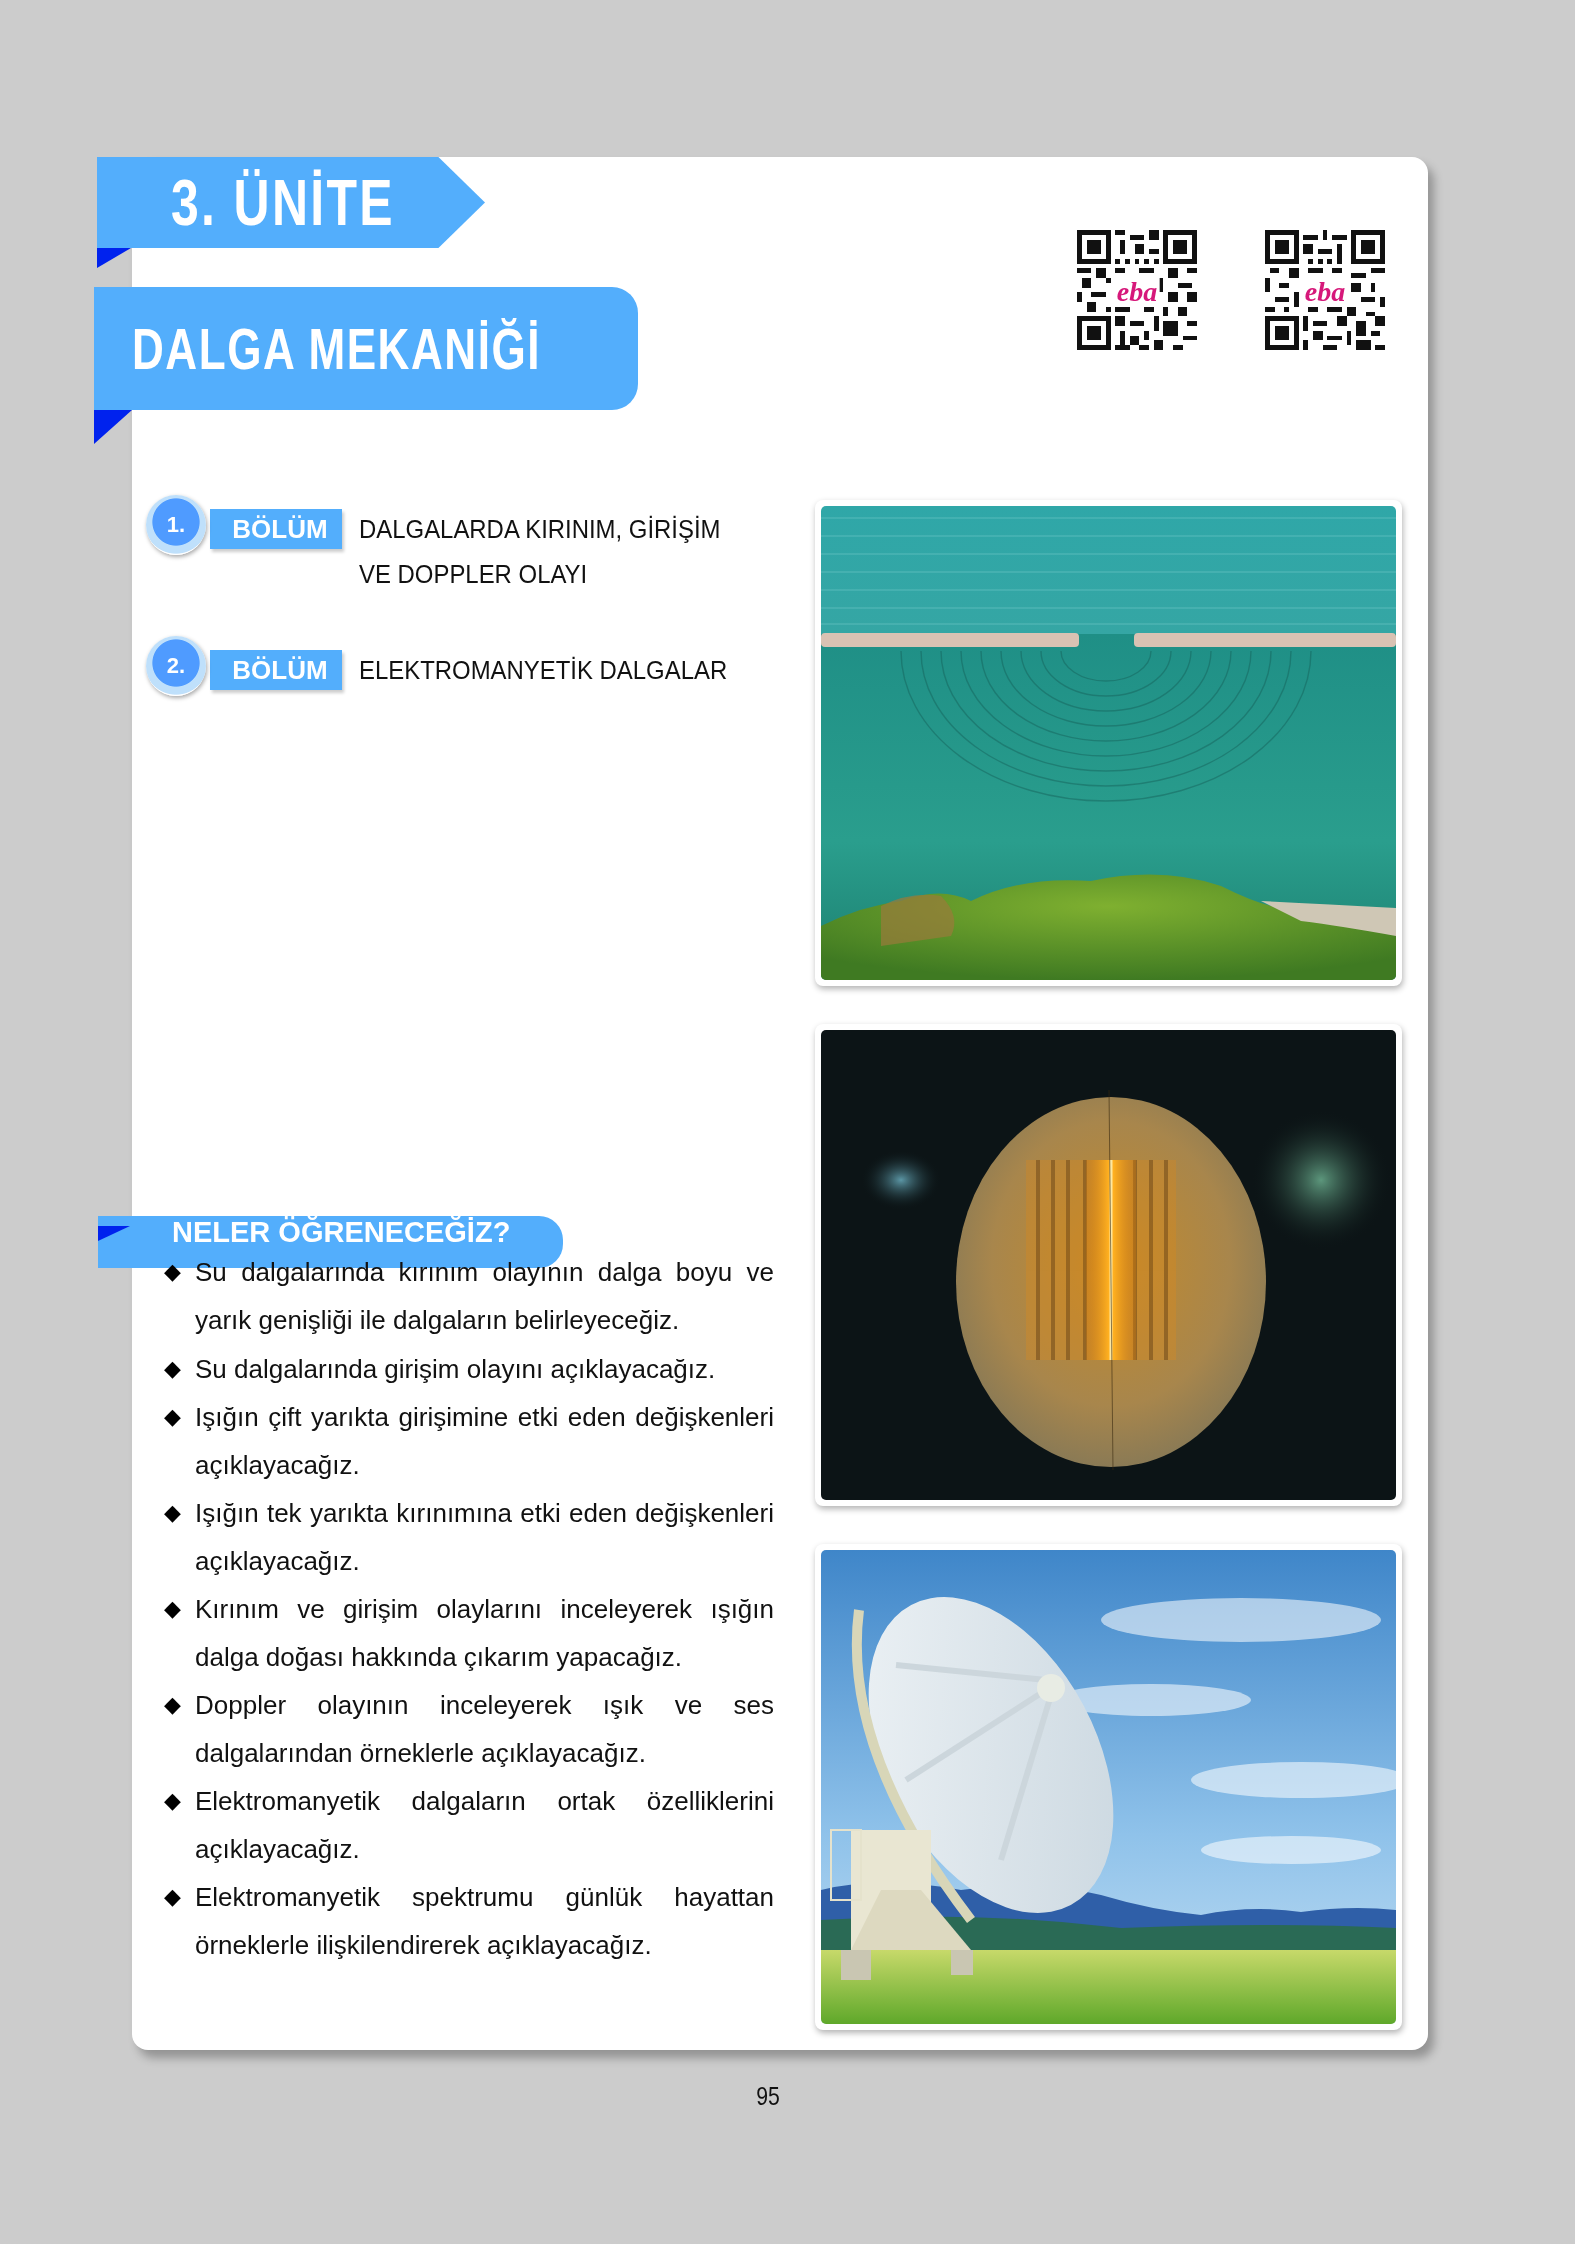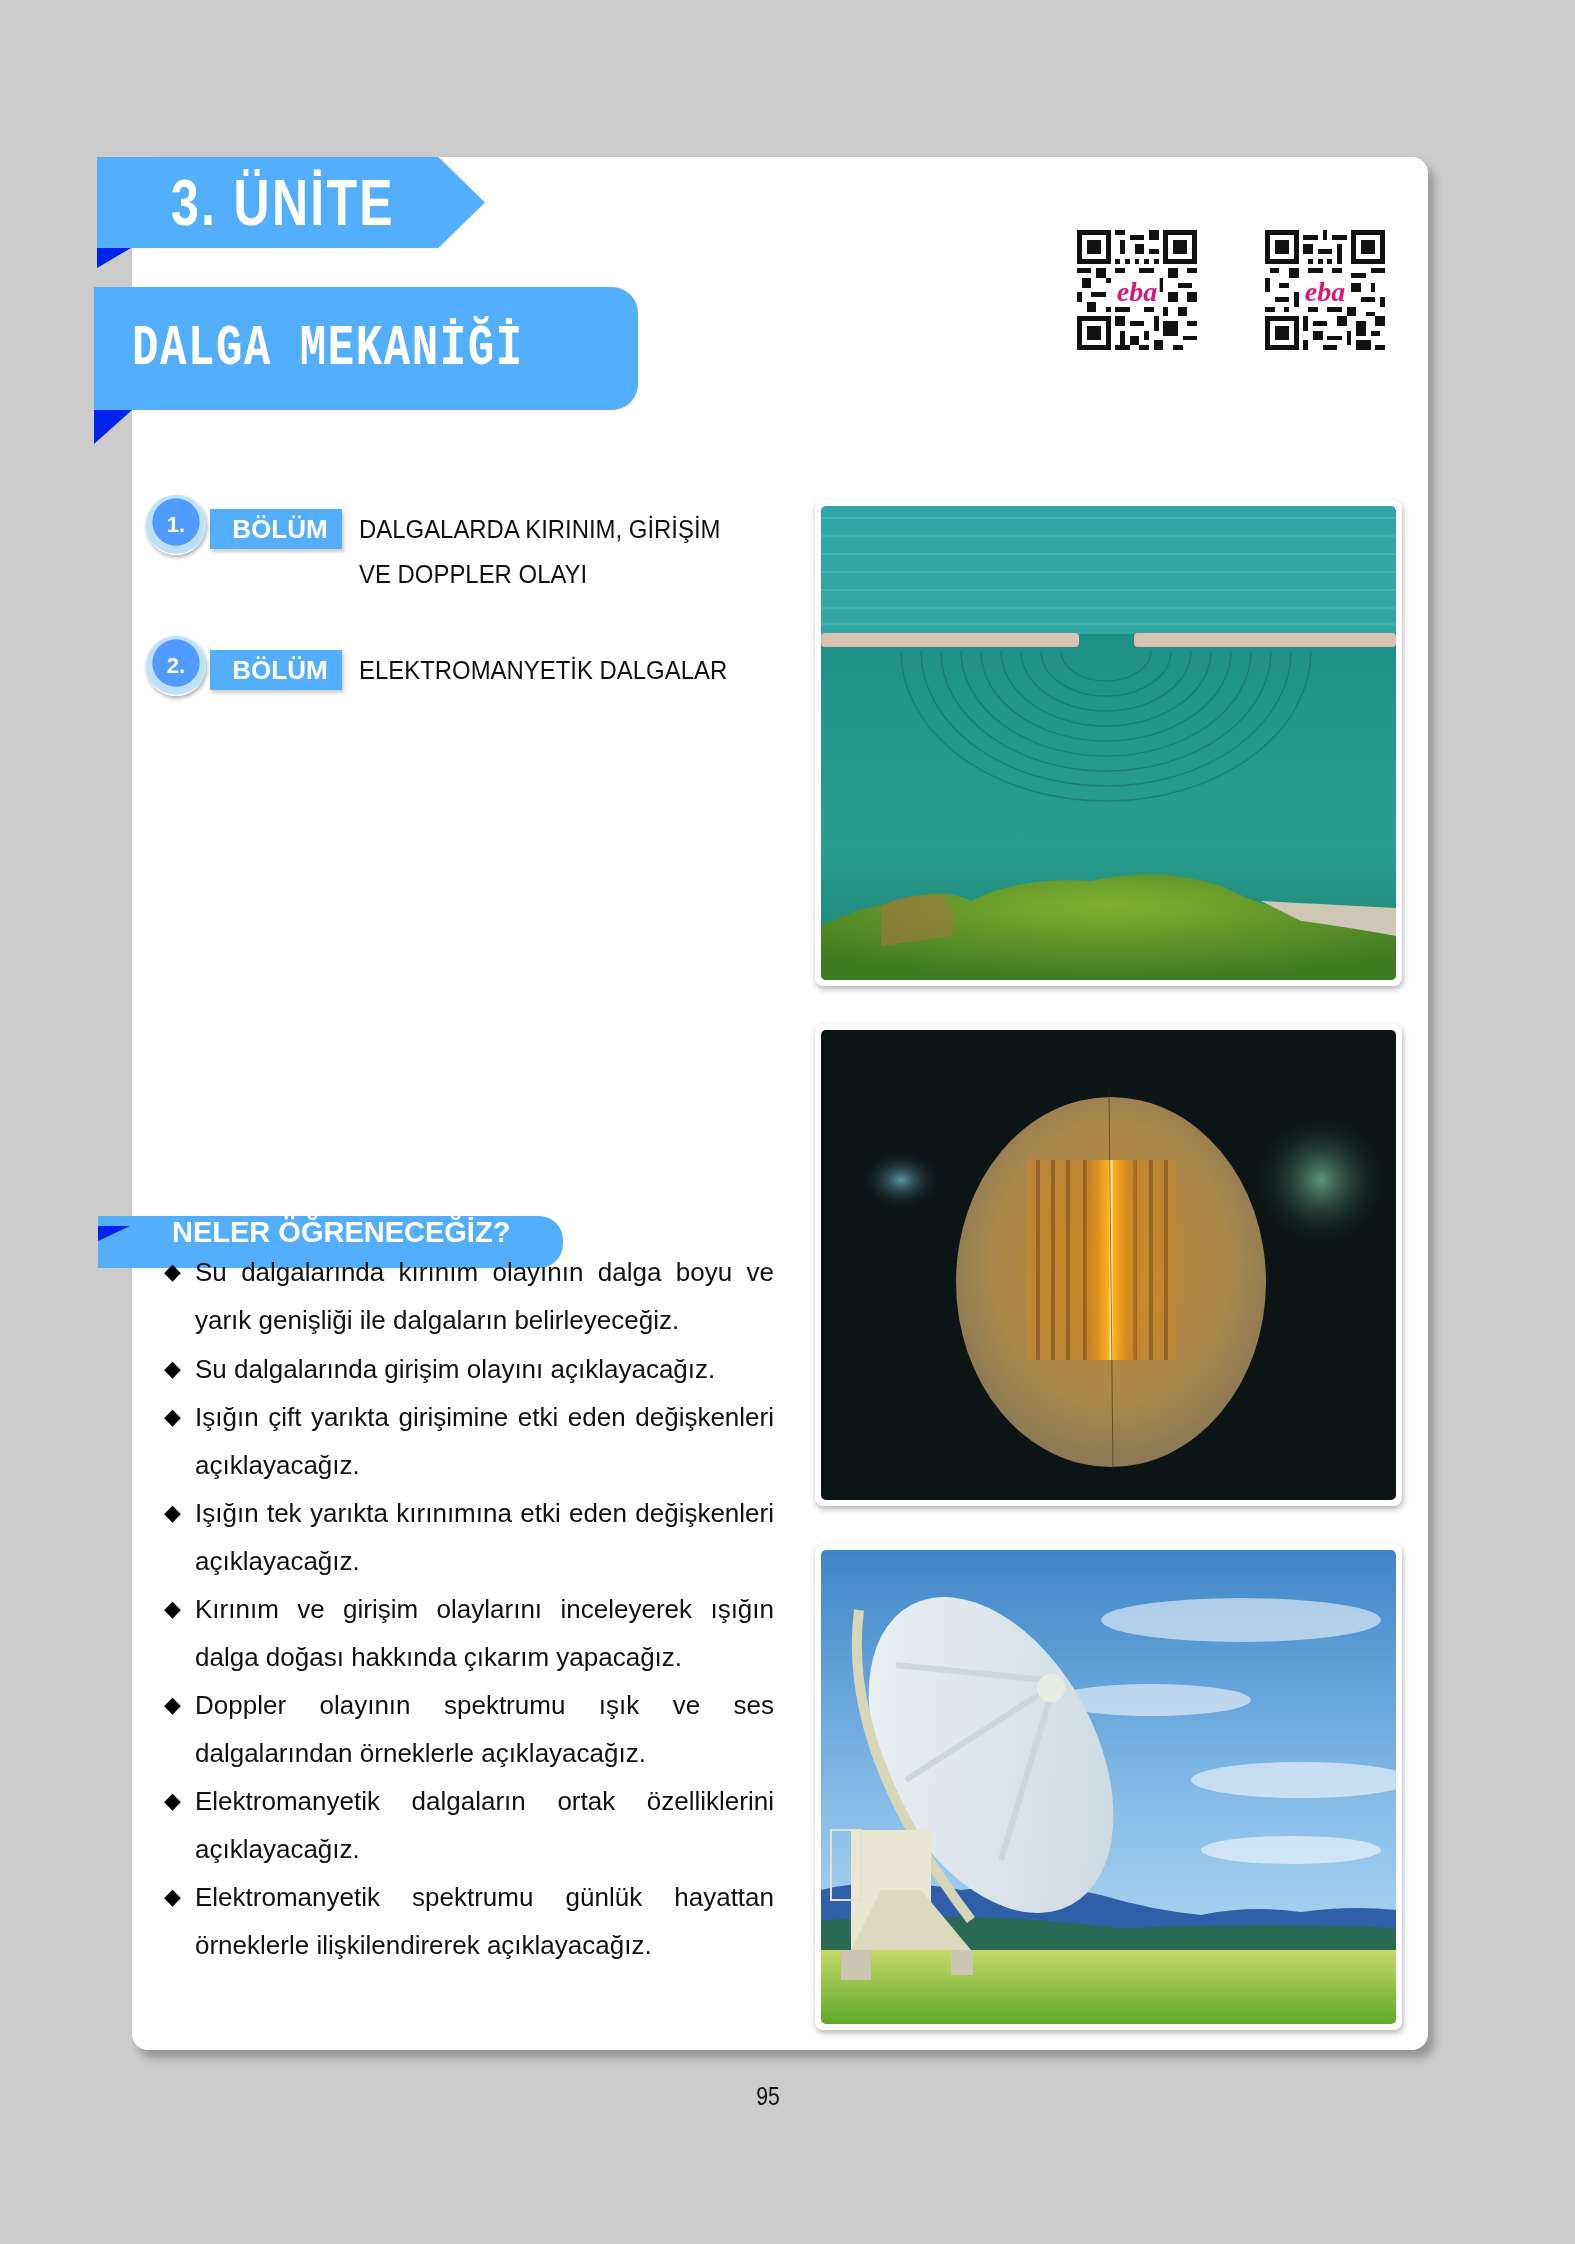--- a/index.html
+++ b/index.html
@@ -26,21 +26,21 @@
   .unit-ribbon span {
     font-family: "Liberation Sans", sans-serif; font-weight: bold;
     font-size: 64px; letter-spacing: 3px; transform: scaleX(0.78); transform-origin: left center;
     white-space: nowrap; display: inline-block;
   }
   .fold-unit { left: 97px; top: 248px; border-top-width: 20px; border-left-width: 34px; transform: scaleX(-1); }
 
   .title-ribbon {
     left: 94px; top: 287px; width: 544px; height: 123px;
     border-radius: 0 26px 26px 0;
-    display: flex; align-items: center; padding-left: 38px; font-family: Liberation Mono, monospace;
+    display: flex; align-items: center; padding-left: 38px;
   }
   .title-ribbon span {
     font-weight: bold; font-size: 58px; letter-spacing: 2px;
     transform: scaleX(0.76); transform-origin: left center; display: inline-block; white-space: nowrap;
   }
   .fold-title { left: 94px; top: 410px; border-top-width: 34px; border-left-width: 38px; transform: scaleX(-1); }
 
   
   .qr {
     position: absolute; width: 120px; height: 120px; background: #fff;
@@ -253,21 +253,21 @@
   <span>NELER ÖĞRENECEĞİZ?</span>
 </div>
 <div class="fold fold-neler"></div>
 
 <ul class="objectives">
   <li style="margin-bottom:1px;"><span class="diamond">◆</span><span>Su dalgalarında kırınım olayının dalga boyu ve yarık genişliği ile dalgaların belirleyeceğiz.</span></li>
   <li><span class="diamond">◆</span><span>Su dalgalarında girişim olayını açıklayacağız.</span></li>
   <li><span class="diamond">◆</span><span>Işığın çift yarıkta girişimine etki eden değişkenleri açıklayacağız.</span></li>
   <li><span class="diamond">◆</span><span>Işığın tek yarıkta kırınımına etki eden değişkenleri açıklayacağız.</span></li>
   <li><span class="diamond">◆</span><span>Kırınım ve girişim olaylarını inceleyerek ışığın dalga doğası hakkında çıkarım yapacağız.</span></li>
-  <li><span class="diamond">◆</span><span>Doppler olayının spektrumu ışık ve ses dalgalarından örneklerle açıklayacağız.</span></li>
+  <li><span class="diamond">◆</span><span>Doppler olayının inceleyerek ışık ve ses dalgalarından örneklerle açıklayacağız.</span></li>
   <li><span class="diamond">◆</span><span>Elektromanyetik dalgaların ortak özelliklerini açıklayacağız.</span></li>
   <li><span class="diamond">◆</span><span>Elektromanyetik spektrumu günlük hayattan örneklerle ilişkilendirerek açıklayacağız.</span></li>
 </ul>
 
 <div class="photo" style="top:500px; height:486px;">
   <div class="inner">
     <svg viewBox="0 0 575 474" preserveAspectRatio="none">
       <defs>
         <linearGradient id="sea1" x1="0" y1="0" x2="0" y2="1">
           <stop offset="0" stop-color="#2fa7a8"></stop>

